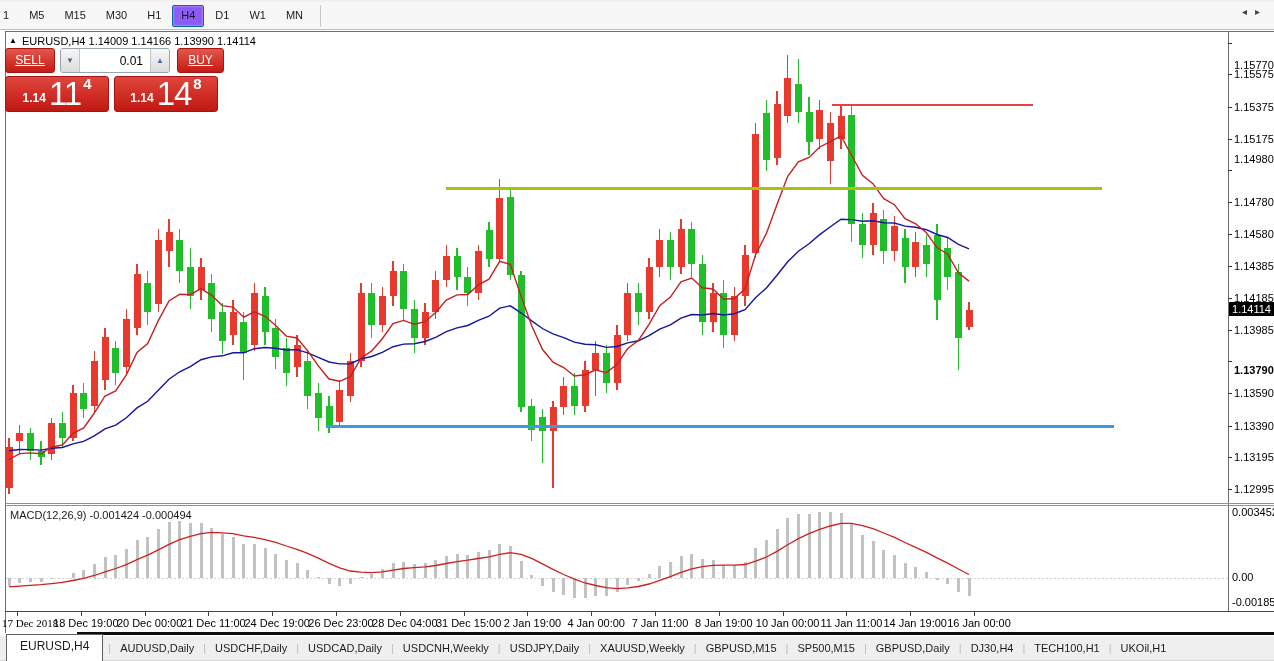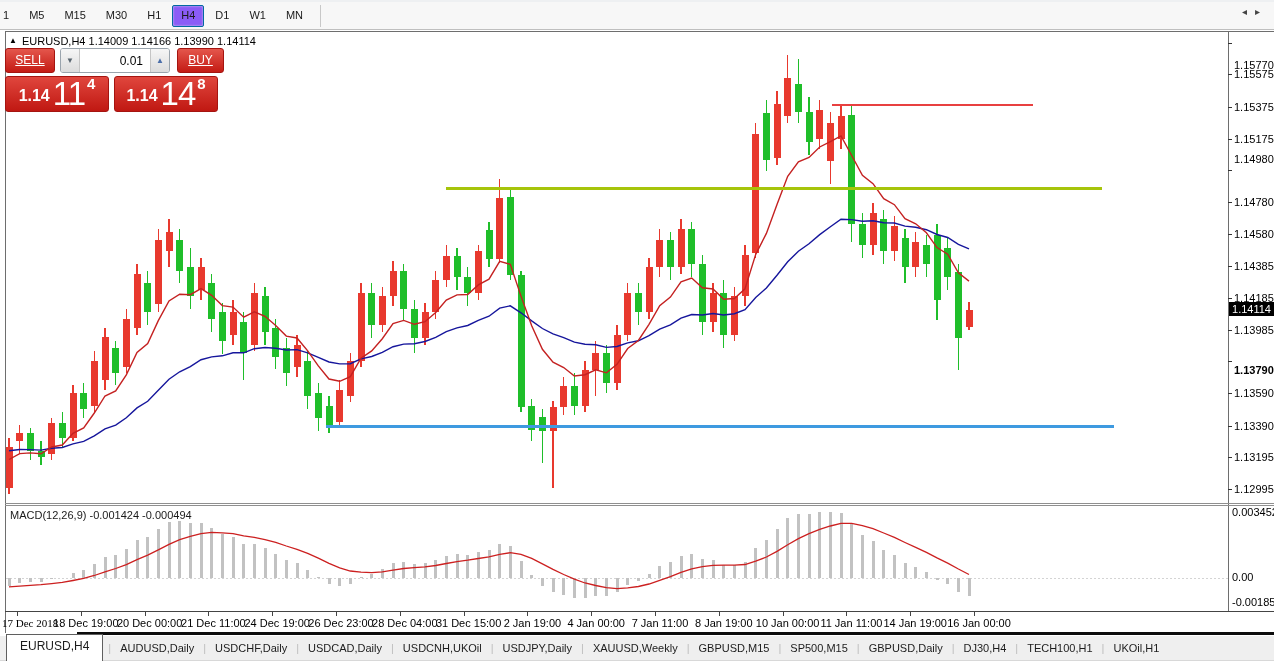--- a/index.html
+++ b/index.html
@@ -54,21 +54,21 @@
     width:70px; border:0; outline:0; font-family:"Liberation Sans",sans-serif;
     font-size:12px; text-align:right; padding-right:7px; color:#000; background:#fff;
   }
   #trade-row2 { display:flex; margin-top:3px; }
   .quote-box {
     width:104px; height:36px; border-radius:3px; border:1px solid #a51410;
     background:linear-gradient(#e0463d, #c01812); color:#fff;
     display:flex; align-items:flex-end; justify-content:center; padding-bottom:3px; cursor:pointer;
   }
   .quote-box + .quote-box { margin-left:5px; }
-  .q-prefix { font-size:16px; font-weight:bold; margin:0 3px 3px 0; }
+  .q-prefix { font-size:12px; font-weight:bold; margin:0 3px 3px 0; }
   .q-big { font-size:33px; line-height:0.88; font-weight:normal; letter-spacing:-1px; }
   .q-sup { font-size:15px; font-weight:bold; margin:0 0 16px 2px; }
 
   
   .price-label { position:absolute; left:1234px; font-size:11px; color:#000; line-height:12px; }
   .price-tick  { position:absolute; left:1228px; width:4px; height:1px; background:#333; }
   #last-price-badge {
     position:absolute; left:1229px; width:45px; height:14px; background:#000; color:#fff;
     font-size:11px; text-align:center; line-height:14px; z-index:5;
   }
@@ -517,21 +517,21 @@
 
   <div id="tabbar">
       <span class="tab active">EURUSD,H4</span>
       <span class="tab-sep">|</span>
       <span class="tab">AUDUSD,Daily</span>
       <span class="tab-sep">|</span>
       <span class="tab">USDCHF,Daily</span>
       <span class="tab-sep">|</span>
       <span class="tab">USDCAD,Daily</span>
       <span class="tab-sep">|</span>
-      <span class="tab">USDCNH,UKOil</span>
+      <span class="tab">USDCNH,Weekly</span>
       <span class="tab-sep">|</span>
       <span class="tab">USDJPY,Daily</span>
       <span class="tab-sep">|</span>
       <span class="tab">XAUUSD,Weekly</span>
       <span class="tab-sep">|</span>
       <span class="tab">GBPUSD,M15</span>
       <span class="tab-sep">|</span>
       <span class="tab">SP500,M15</span>
       <span class="tab-sep">|</span>
       <span class="tab">GBPUSD,Daily</span>

